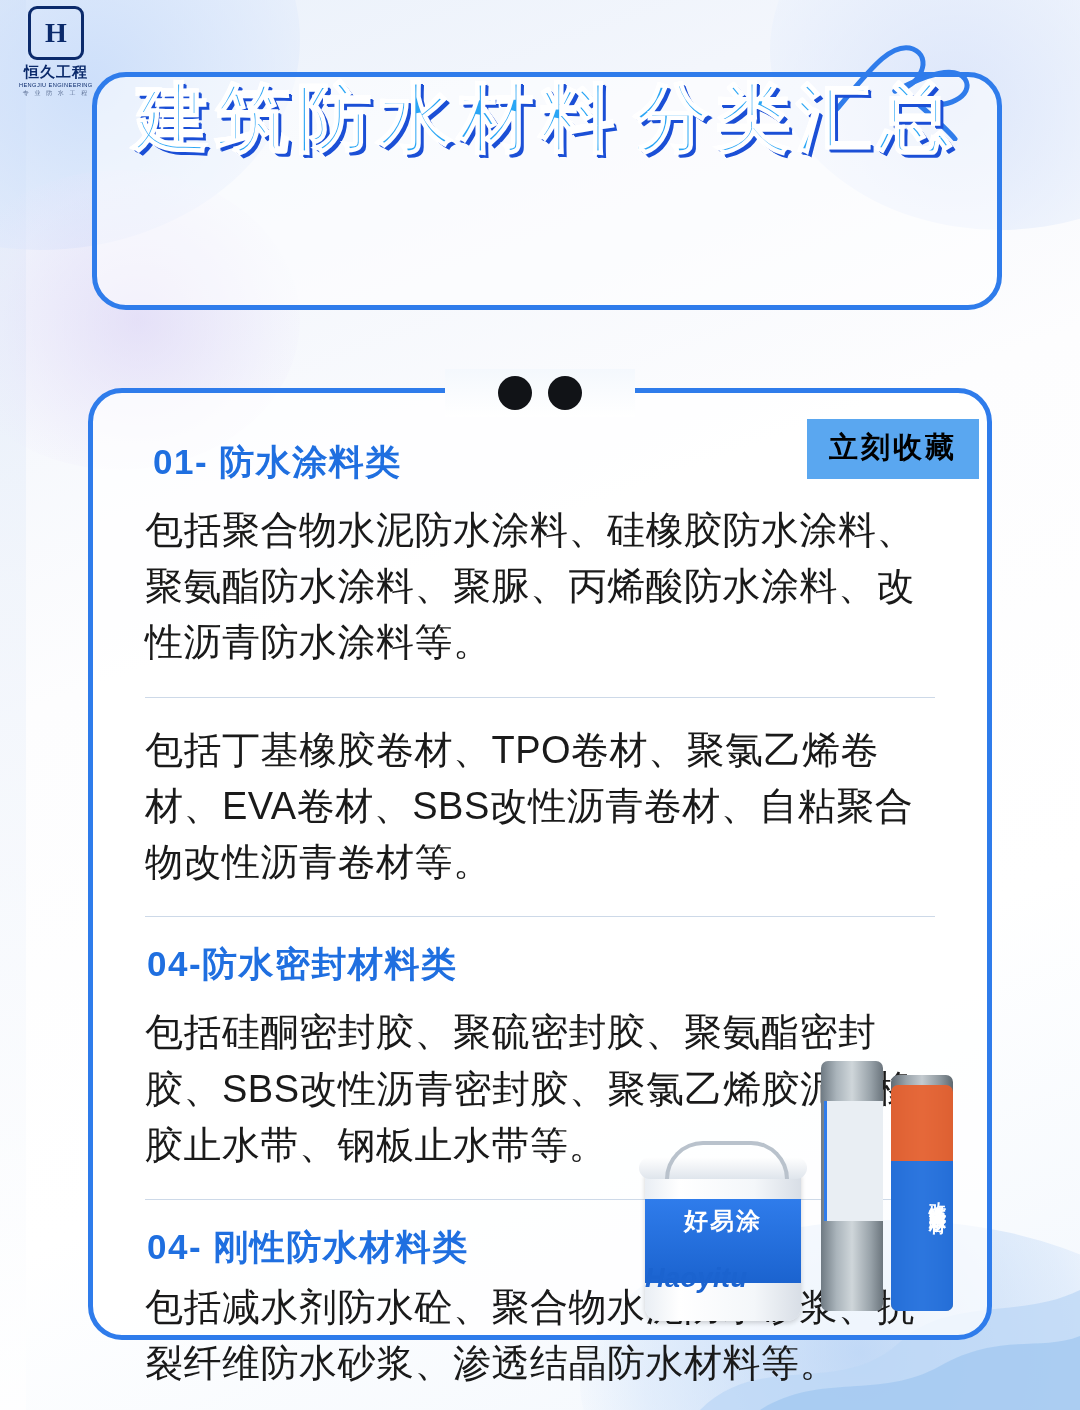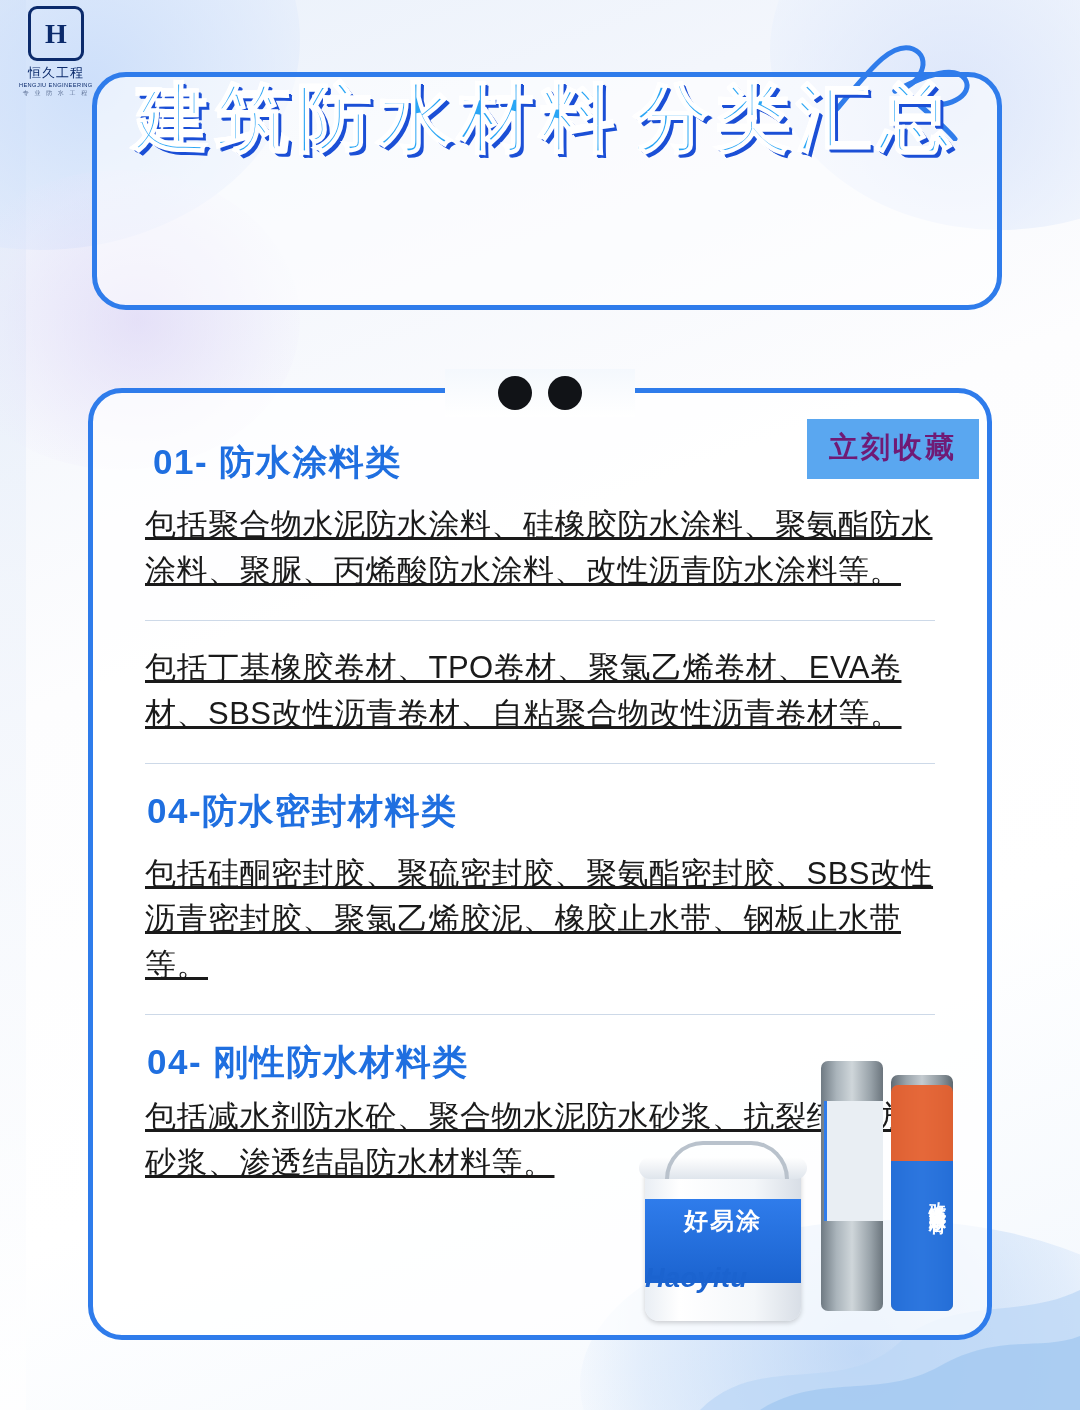--- a/index.html
+++ b/index.html
@@ -78,22 +78,22 @@
     align-items: center;
     justify-content: center;
     font-size: 28px;
     font-weight: bold;
     color: #0b2a6b;
     font-family: "Liberation Serif", serif;
     line-height: 1;
   }
   .logo-cn {
     margin-top: 3px;
-    font-size: 13px;
-    font-weight: normal;
+    font-size: 15px;
+    font-weight: bold;
     color: #0b2a6b;
     letter-spacing: 1px;
   }
   .logo-en {
     font-size: 6px;
     color: #0b2a6b;
     letter-spacing: .4px;
     transform: scale(.95);
   }
   .logo-sub {
@@ -170,21 +170,21 @@
   .dot {
     width: 34px; height: 34px;
     border-radius: 50%;
     background: #111317;
   }
   .save-badge {
     position: absolute;
     right: 8px;
     top: 26px;
     background: #5aa7f0;
-    color: #701a75;
+    color: #000000;
     font-size: 29px;
     font-weight: bold;
     letter-spacing: 3px;
     padding: 9px 22px 11px 22px;
     white-space: nowrap;
   }
 
   .sections {
     position: absolute;
     left: 0; top: 0;
@@ -194,26 +194,25 @@
   }
   .section { position: relative; }
   .sec-title {
     font-size: 35px;
     font-weight: bold;
     color: #1f6fe0;
     letter-spacing: 1.5px;
     margin: 0 0 16px 10px;
   }
   .sec-body {
-    font-size: 31px;
+    font-size: 38px;
     color: #1a1a1a;
     line-height: 1.48;
     letter-spacing: .5px;
     margin: 0 6px 0 8px;
-    text-decoration: underline;
   }
   .divider {
     height: 1px;
     background: #cdd9e8;
     margin: 26px 8px 24px 8px;
     border: 0;
   }
   .sec-1 .sec-title { margin-left: 16px; }
   .sec-4 .sec-title { margin-bottom: 8px; }
 

